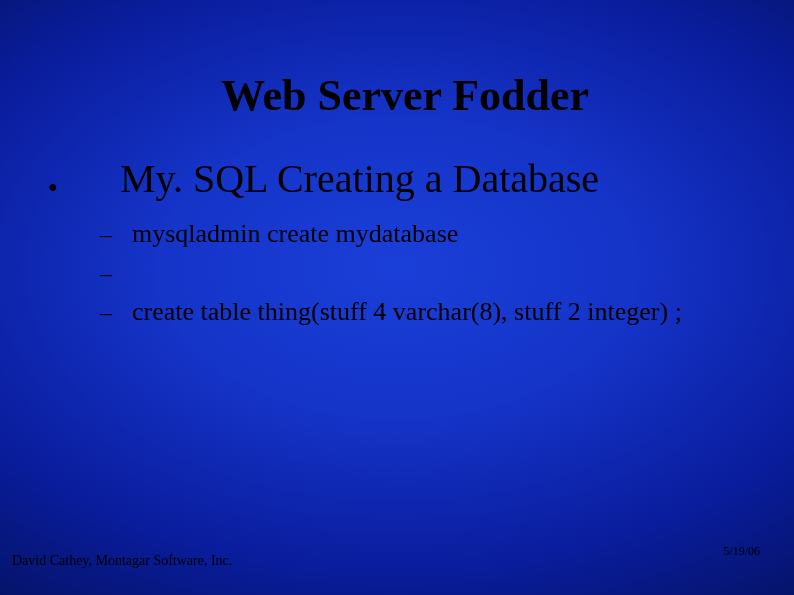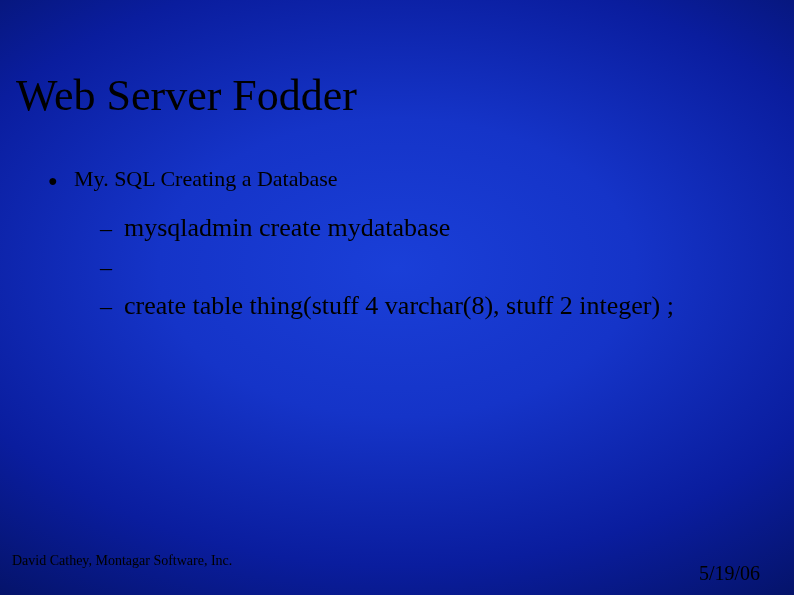--- a/index.html
+++ b/index.html
@@ -21,23 +21,24 @@
                 #03105a 75%,
                 #010628 100%);
     color: #000;
     box-sizing: border-box;
   }
   .title {
     position: absolute;
     top: 70px;
     left: 16px;
     right: 0;
+    text-align: center;
     font-size: 44px;
     color: #000;
-    font-weight: normal;
+    font-weight: bold;
   }
   .content {
     position: absolute;
     top: 160px;
     left: 48px;
     right: 40px;
     color: #000;
   }
   .lvl1 {
     display: flex;
@@ -45,51 +46,53 @@
     margin-bottom: 14px;
   }
   .lvl1 .bullet {
     font-size: 16px;
     width: 26px;
     flex: 0 0 26px;
     text-align: left;
     line-height: 34px;
   }
   .lvl1 .txt {
-    font-size: 22px;
+    font-size: 40px;
     line-height: 38px;
+    margin-left: 46px;
   }
   .lvl2 {
     display: flex;
     align-items: baseline;
     margin-left: 52px;
     margin-top: 8px;
   }
   .lvl2 .dash {
     font-size: 24px;
     width: 24px;
     flex: 0 0 24px;
     line-height: 30px;
   }
   .lvl2 .txt {
     font-size: 26px;
     line-height: 32px;
+    margin-left: 8px;
   }
   .footer-left {
     position: absolute;
     left: 12px;
     bottom: 26px;
     font-size: 14px;
     color: #000;
   }
   .footer-right {
     position: absolute;
     right: 34px;
-    bottom: 10px;
-    font-size: 20px;
+    bottom: 36px;
+    font-size: 12px;
     color: #000;
     text-align: center;
   }
 </style>
 </head>
 <body>
 
 <div class="slide">
 
   <div class="title">Web Server Fodder</div>

